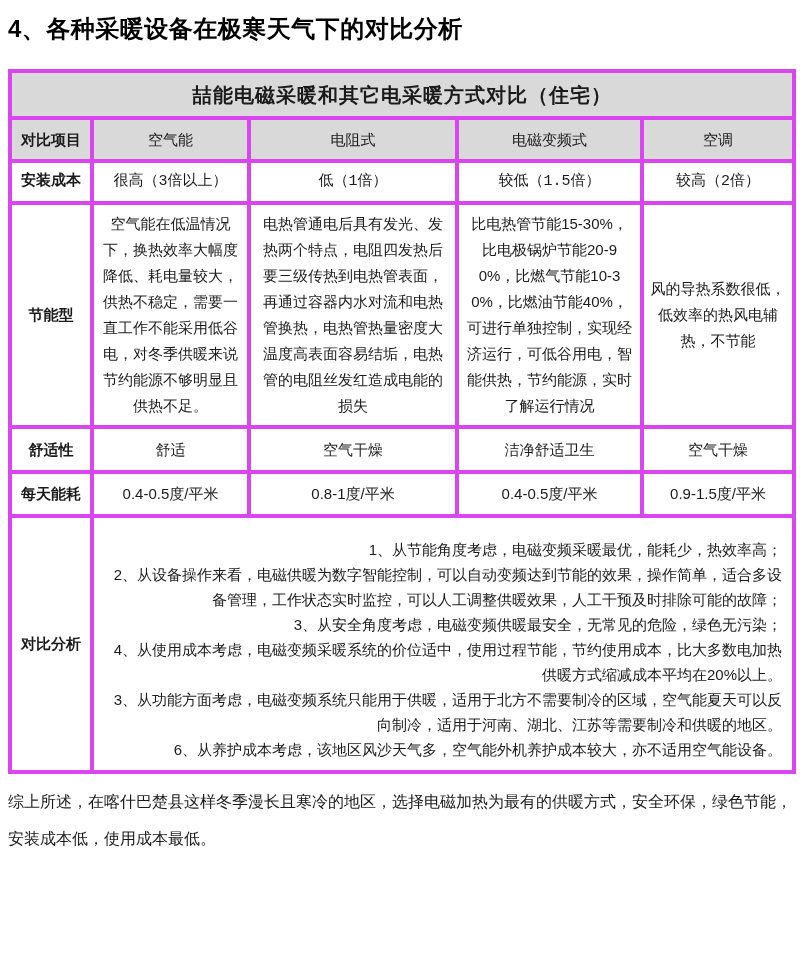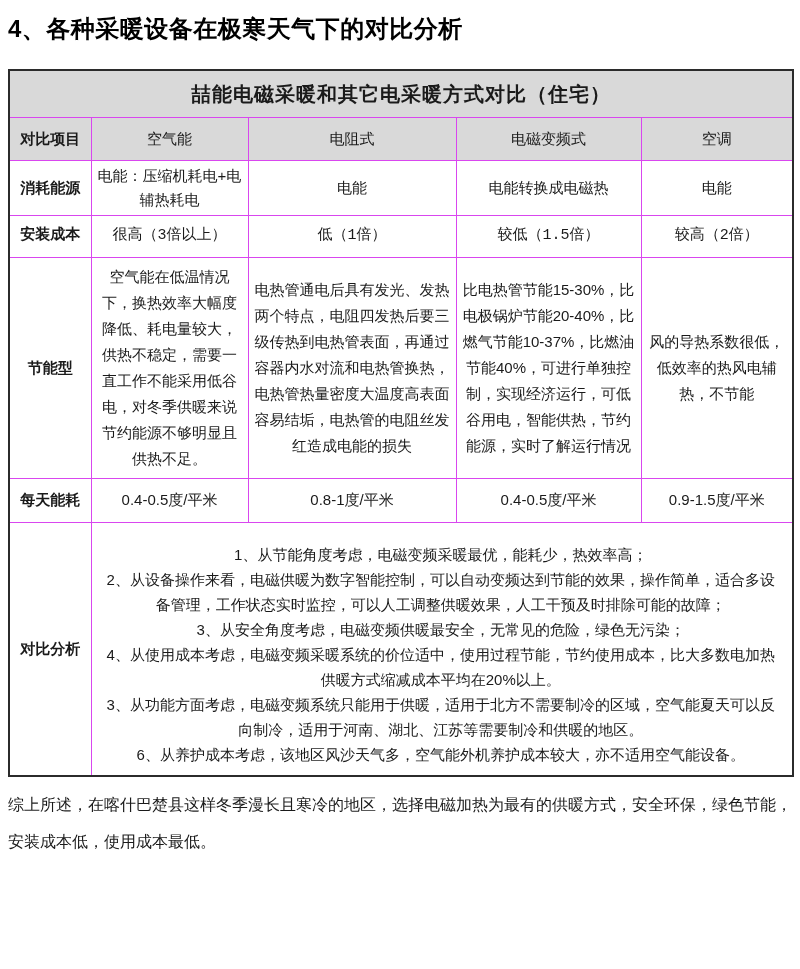--- a/index.html
+++ b/index.html
@@ -21,21 +21,21 @@
   }
 
   table.cmp-table {
     width:784px;
     margin:24px 8px 0 8px;
     border-collapse:collapse;
     table-layout:fixed;
     border:2px solid #2b2b2b;
   }
   .cmp-table td, .cmp-table th {
-    border:1px solid #d946ef;
+    border:4px solid #d946ef;
     text-align:center;
     vertical-align:middle;
     font-size:15px;
     font-weight:normal;
     padding:3px 6px;
     word-break:break-all;
     line-height:24px;
     margin-left:40px;
   }
   tr.title-row td {
@@ -53,21 +53,21 @@
   tr.r-env      { height:44px; }
   tr.r-install  { height:42px;font-family:Liberation Mono, monospace; }
   tr.r-saving   { height:214px; }
   tr.r-saving td { line-height:26px; padding:6px 6px; }
   tr.r-safety   { height:45px; }
   tr.r-comfort  { height:45px; }
   tr.r-daily    { height:44px;padding-left:20px; }
 
   tr.r-analysis { height:235px; }
   td.analysis-cell {
-    text-align:center;
+    text-align:right;
     vertical-align:middle;
     padding:19px 10px 8px 8px;
   }
   .analysis-line { line-height:25px; font-size:15px; }
 
   .footer-text {
     margin:9px 8px 0 8px;
     font-size:16px;
     line-height:37px;
     text-align:left;
@@ -96,46 +96,46 @@
     </tr>
 
     <tr class="head-row">
       <th class="row-label">对比项目</th>
       <th>空气能</th>
       <th>电阻式</th>
       <th>电磁变频式</th>
       <th>空调</th>
     </tr>
 
-    <tr class="r-energy">
-      <td class="row-label">消耗能源</td>
-      <td>电能：压缩机耗电+电辅热耗电</td>
-      <td>电能</td>
-      <td>电能转换成电磁热</td>
-      <td>电能</td>
-    </tr>
 
 
     <tr class="r-install">
       <td class="row-label">安装成本</td>
       <td>很高（3倍以上）</td>
       <td>低（1倍）</td>
       <td>较低（1.5倍）</td>
       <td>较高（2倍）</td>
     </tr>
 
     <tr class="r-saving">
       <td class="row-label">节能型</td>
       <td>空气能在低温情况下，换热效率大幅度降低、耗电量较大，供热不稳定，需要一直工作不能采用低谷电，对冬季供暖来说节约能源不够明显且供热不足。</td>
       <td>电热管通电后具有发光、发热两个特点，电阻四发热后要三级传热到电热管表面，再通过容器内水对流和电热管换热，电热管热量密度大温度高表面容易结垢，电热管的电阻丝发红造成电能的损失</td>
-      <td>比电热管节能15-30%，比电极锅炉节能20-40%，比燃气节能10-37%，比燃油节能40%，可进行单独控制，实现经济运行，可低谷用电，智能供热，节约能源，实时了解运行情况</td>
+      <td>比电热管节能15-30%，比电极锅炉节能20-90%，比燃气节能10-30%，比燃油节能40%，可进行单独控制，实现经济运行，可低谷用电，智能供热，节约能源，实时了解运行情况</td>
       <td>风的导热系数很低，低效率的热风电辅热，不节能</td>
     </tr>
 
 
+    <tr class="r-comfort">
+      <td class="row-label">舒适性</td>
+      <td>舒适</td>
+      <td>空气干燥</td>
+      <td>洁净舒适卫生</td>
+      <td>空气干燥</td>
+    </tr>
 
     <tr class="r-daily">
       <td class="row-label">每天能耗</td>
       <td>0.4-0.5度/平米</td>
       <td>0.8-1度/平米</td>
       <td>0.4-0.5度/平米</td>
       <td>0.9-1.5度/平米</td>
     </tr>
 
     <tr class="r-analysis">

